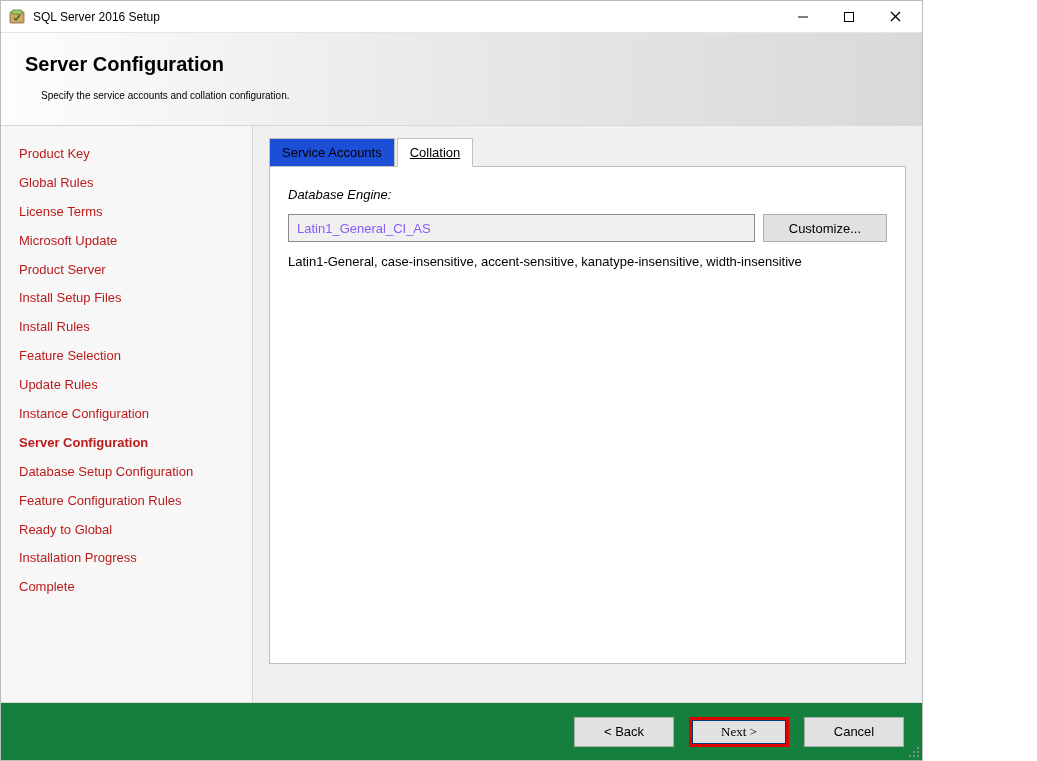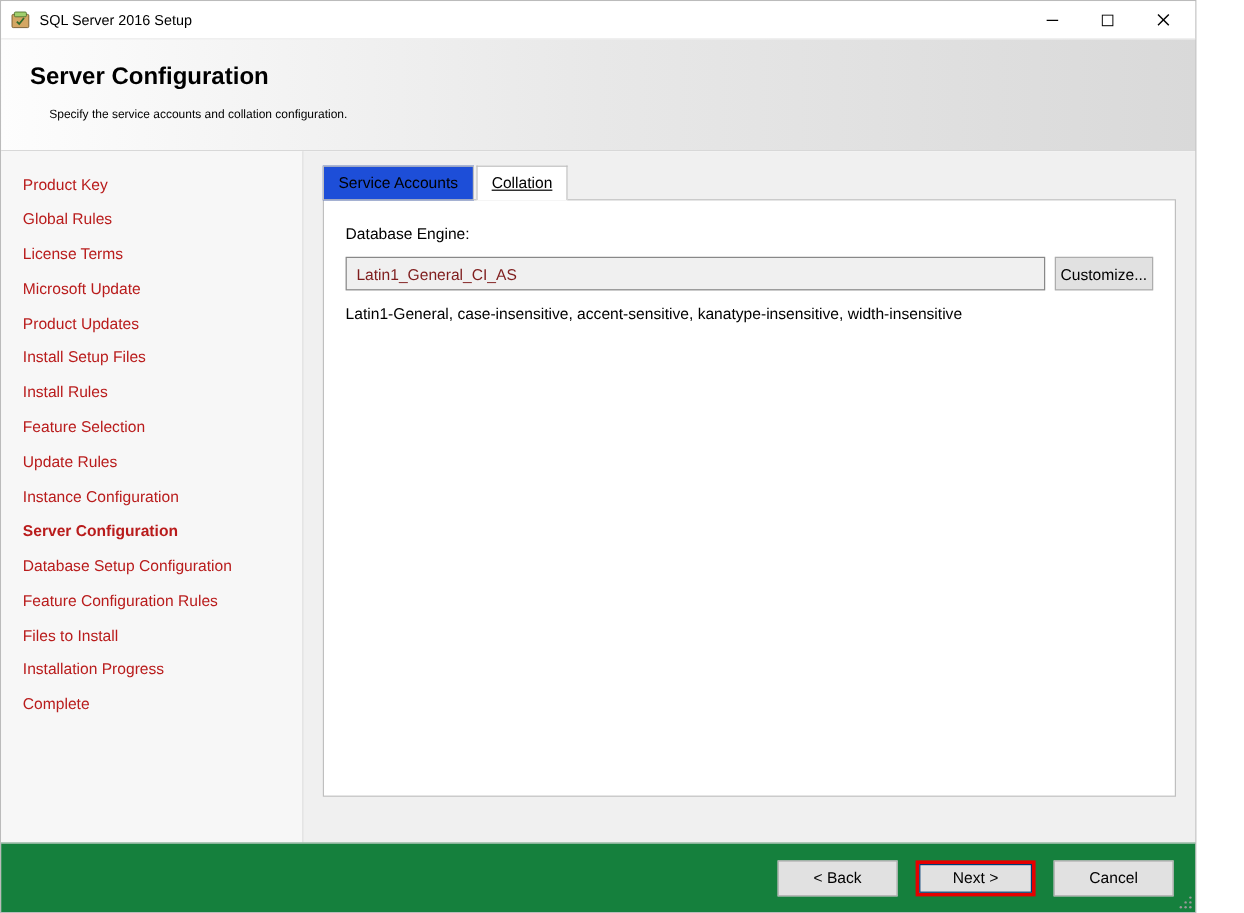--- a/index.html
+++ b/index.html
@@ -6,21 +6,21 @@
     body {
       font-family: "Segoe UI", Tahoma, sans-serif;
       font-size: 13px;
       background: #fff;
       width: 1037px;
       height: 761px;
       overflow: hidden;
       color: #000;
     }
     .window {
-      width: 997px;
+      width: 923px;
       height: 761px;
       border: 1px solid #bbb;
       display: flex;
       flex-direction: column;
       background: #fff;
     }
     .titlebar {
       height: 32px;
       display: flex;
       align-items: center;
@@ -118,43 +118,44 @@
       background: #fff;
       margin-top: -1px;
       height: 498px;
       padding: 20px 18px;
       position: relative;
       z-index: 1;
     }
     .field-label {
       font-size: 13px;
       margin-bottom: 12px;
+      font-style: italic;
     }
     .row {
       display: flex;
       align-items: center;
       gap: 8px;
       margin-bottom: 12px;
     }
     .textbox {
       flex: 1;
       height: 28px;
       border: 1px solid #888;
       background: #f0f0f0;
       padding: 0 8px;
       display: flex;
       align-items: center;
       font-size: 13px;
-      color: #7f1d1d;
+      color: #8b5cf6;
     }
     .btn {
       height: 28px;
       border: 1px solid #adadad;
       background: #e1e1e1;
-      padding: 0 4px;
+      padding: 0 25px;
       font-size: 13px;
       cursor: default;
       display: inline-flex;
       align-items: center;
       justify-content: center;
       font-family: inherit;
     }
     .desc {
       font-size: 13px;
       color: #000;
@@ -223,30 +224,30 @@
     <p>Specify the service accounts and collation configuration.</p>
   </div>
 
   <div class="body-area">
 
     <div class="sidebar">
       <div class="nav-item">Product Key</div>
       <div class="nav-item">Global Rules</div>
       <div class="nav-item">License Terms</div>
       <div class="nav-item">Microsoft Update</div>
-      <div class="nav-item">Product Updates</div>
+      <div class="nav-item">Product Server</div>
       <div class="nav-item">Install Setup Files</div>
       <div class="nav-item">Install Rules</div>
       <div class="nav-item">Feature Selection</div>
       <div class="nav-item">Update Rules</div>
       <div class="nav-item">Instance Configuration</div>
       <div class="nav-item active">Server Configuration</div>
       <div class="nav-item">Database Setup Configuration</div>
       <div class="nav-item">Feature Configuration Rules</div>
-      <div class="nav-item">Files to Install</div>
+      <div class="nav-item">Ready to Global</div>
       <div class="nav-item">Installation Progress</div>
       <div class="nav-item">Complete</div>
     </div>
 
     <div class="content">
       <div class="tabstrip">
         <div class="tab">Service Accounts</div>
         <div class="tab active">Collation</div>
       </div>
       <div class="tab-panel">
@@ -259,21 +260,21 @@
         </div>
         <div class="desc">Latin1-General, case-insensitive, accent-sensitive, kanatype-insensitive, width-insensitive</div>
       </div>
     </div>
 
   </div>
 
   <div class="footer">
     <button class="btn">&lt; Back</button>
     <div class="next-highlight">
-      <button class="btn" style="width:94px;height:24px;border:1px solid #003c74;">Next &gt;</button>
+      <button class="btn" style="width:94px;height:24px;border:1px solid #003c74;font-family:Liberation Serif, serif;">Next &gt;</button>
     </div>
     <button class="btn">Cancel</button>
     <span class="resize-grip">
       <svg width="14" height="14">
         <circle cx="12" cy="4" r="1" fill="#999"></circle>
         <circle cx="8" cy="8" r="1" fill="#999"></circle>
         <circle cx="12" cy="8" r="1" fill="#999"></circle>
         <circle cx="4" cy="12" r="1" fill="#999"></circle>
         <circle cx="8" cy="12" r="1" fill="#999"></circle>
         <circle cx="12" cy="12" r="1" fill="#999"></circle>

